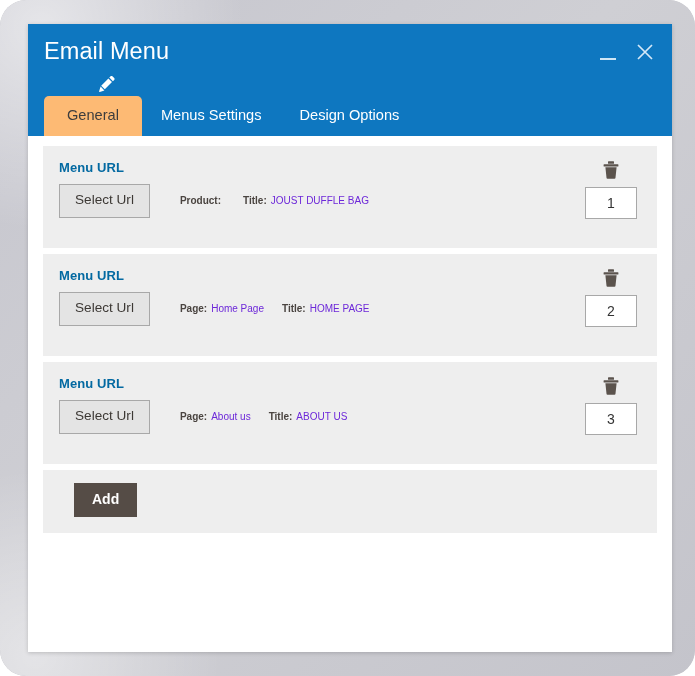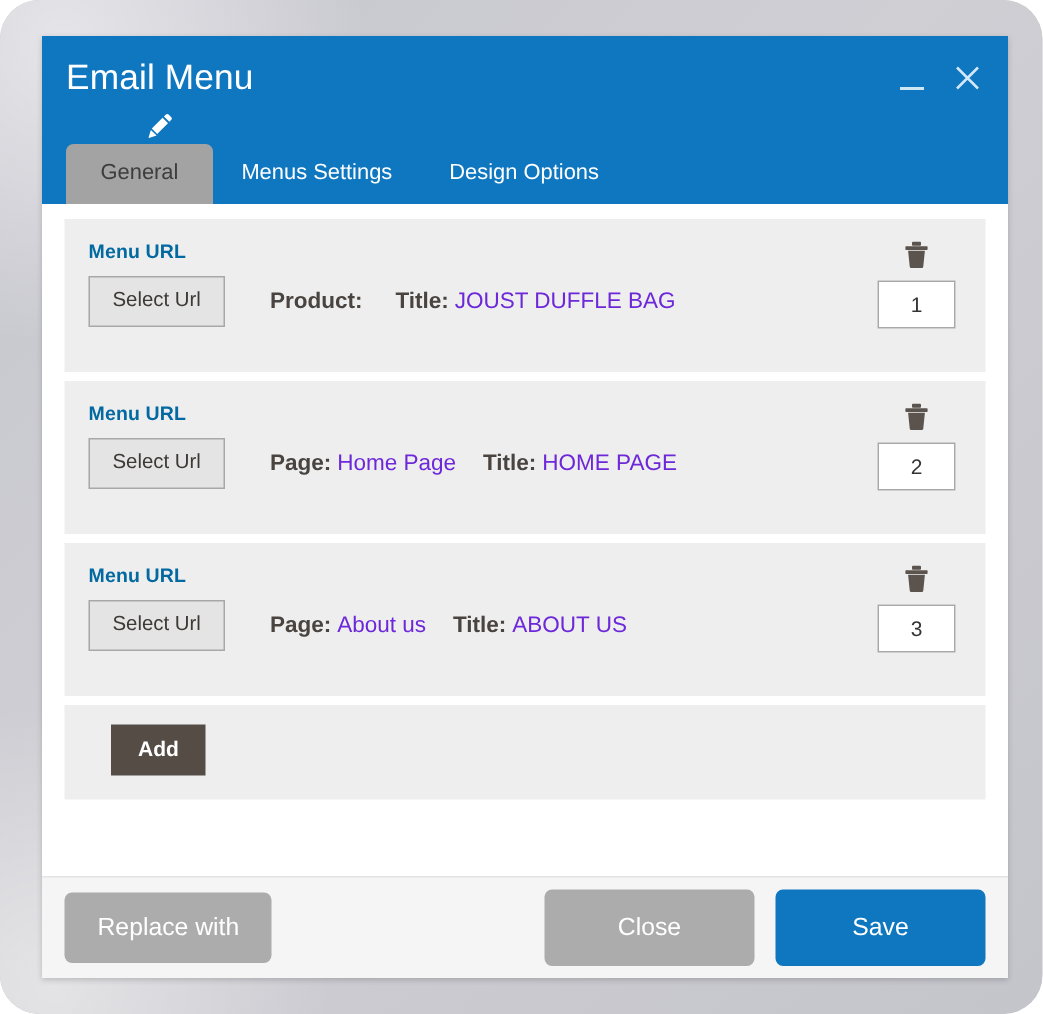--- a/index.html
+++ b/index.html
@@ -115,21 +115,21 @@
   .tab {
     font-size: 14.6px;
     color: #ffffff;
     padding: 11px 19px 12px 19px;
     line-height: 1.15;
     cursor: pointer;
     white-space: nowrap;
     background: transparent;
   }
   .tab.active {
-    background: #a3a3a3;
+    background: #fdba74;
     color: #3d3d3d;
     border-radius: 5px 5px 0 0;
     padding: 11px 23px 12px 23px;
   }
 
   
   #dialog-body {
     position: relative;
     background: #ffffff;
     padding: 10px 15px 0 15px;
@@ -165,21 +165,21 @@
     font-weight: 400;
     padding: 8px 15px 9px 15px;
     cursor: pointer;
     line-height: 1.1;
     white-space: nowrap;
     font-family: "Liberation Sans", sans-serif;
   }
   .row-meta {
     display: flex;
     align-items: flex-start;
-    font-size: 15px;
+    font-size: 10px;
     color: #4a4440;
     white-space: nowrap;
   }
   .meta-key {
     font-weight: bold;
     color: #4a4440;
   }
   .meta-val {
     font-weight: 400;
     color: #6d28d9;
@@ -394,22 +394,15 @@
           </span>
           <input class="order-input" type="text" value="3" style="">
         </div>
       </div>
 
       <div class="add-row">
         <button id="add-button">Add</button>
       </div>
     </div>
 
-    <div id="dialog-footer">
-      <button class="footer-btn" id="replace-with-button">Replace with</button>
-      <div id="footer-right">
-        <button class="footer-btn" id="close-footer-button">Close</button>
-        <button class="footer-btn" id="save-button">Save</button>
-      </div>
-    </div>
 
   </div>
 </div>
 
 </body></html>

